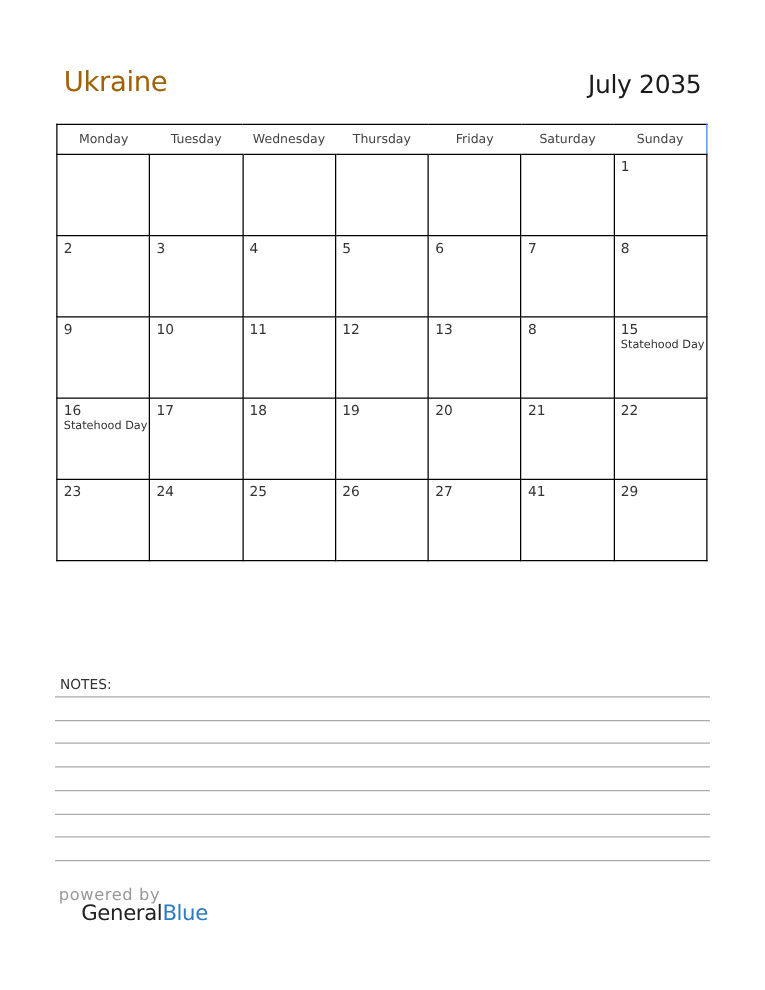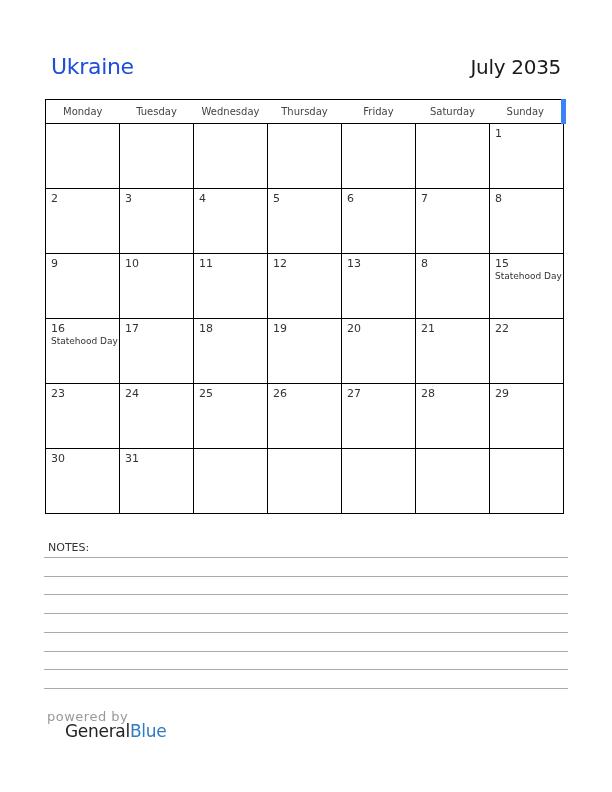--- a/index.html
+++ b/index.html
@@ -1,22 +1,22 @@
 <!DOCTYPE html>
 <html><head>
 <meta charset="utf-8">
 <style>
   html, body { margin: 0; padding: 0; background: #fff; }
   body { width: 612px; height: 792px; position: relative; font-family: "DejaVu Sans", sans-serif; color: #222; overflow: hidden; }
-  .title-left { position: absolute; left: 51px; top: 54px; font-size: 22px; color: #1d4ed8; letter-spacing: -0.3px; }
+  .title-left { position: absolute; left: 51px; top: 54px; font-size: 22px; color: #a16207; letter-spacing: -0.3px; }
   .title-right { position: absolute; right: 51px; top: 55px; font-size: 20px; color: #1a1a1a; letter-spacing: -0.3px; text-align: right; }
   .cal { position: absolute; left: 45px; top: 99px; width: 521px; border-collapse: collapse; table-layout: fixed; }
   .cal th { height: 23px; border-top: 1px solid #000; border-bottom: 1px solid #000; font-weight: normal; font-size: 10px; color: #444; padding: 0; text-align: center; }
   .cal th:first-child { border-left: 1px solid #000; margin-top: 28px; }
-  .cal th:last-child { border-right: 5px solid #3b82f6; }
+  .cal th:last-child { border-right: 1px solid #3b82f6; }
   .cal td { height: 64px; border: 1px solid #000; vertical-align: top; padding: 0; }
   .day { font-size: 11px; color: #333; padding: 3px 0 0 5px; line-height: 13px; }
   .holiday { font-size: 9px; color: #333; padding: 0 0 0 5px; line-height: 12px; }
   .notes-label { position: absolute; left: 48px; top: 541px; font-size: 11px; color: #333; }
   .notes-line { position: absolute; left: 44px; width: 524px; height: 0; border-top: 1px solid #aaa; }
   .powered { position: absolute; left: 47px; top: 709px; font-size: 13px; color: #999; letter-spacing: 0.5px; }
   .brand { position: absolute; left: 43px; top: 721px; font-size: 17px; color: #222; letter-spacing: -0.3px; margin-left: 22px; }
   .brand .blue { color: #2f7bc1; }
 </style>
 </head>
@@ -142,47 +142,24 @@
         <td>
           <div class="day">25</div>
         </td>
         <td>
           <div class="day">26</div>
         </td>
         <td>
           <div class="day">27</div>
         </td>
         <td>
-          <div class="day">28</div>
+          <div class="day">41</div>
         </td>
         <td>
           <div class="day">29</div>
-        </td>
-      </tr>
-      <tr>
-        <td>
-          <div class="day">30</div>
-        </td>
-        <td>
-          <div class="day">31</div>
-        </td>
-        <td>
-          <div class="day"></div>
-        </td>
-        <td>
-          <div class="day"></div>
-        </td>
-        <td>
-          <div class="day"></div>
-        </td>
-        <td>
-          <div class="day"></div>
-        </td>
-        <td>
-          <div class="day"></div>
         </td>
       </tr>
     </tbody>
 </table>
 
 <div class="notes-label">NOTES:</div>
 <div id="notes-lines">
     <div class="notes-line" style="top: 557px;"></div>
     <div class="notes-line" style="top: 575.7px;"></div>
     <div class="notes-line" style="top: 594.4px;"></div>

